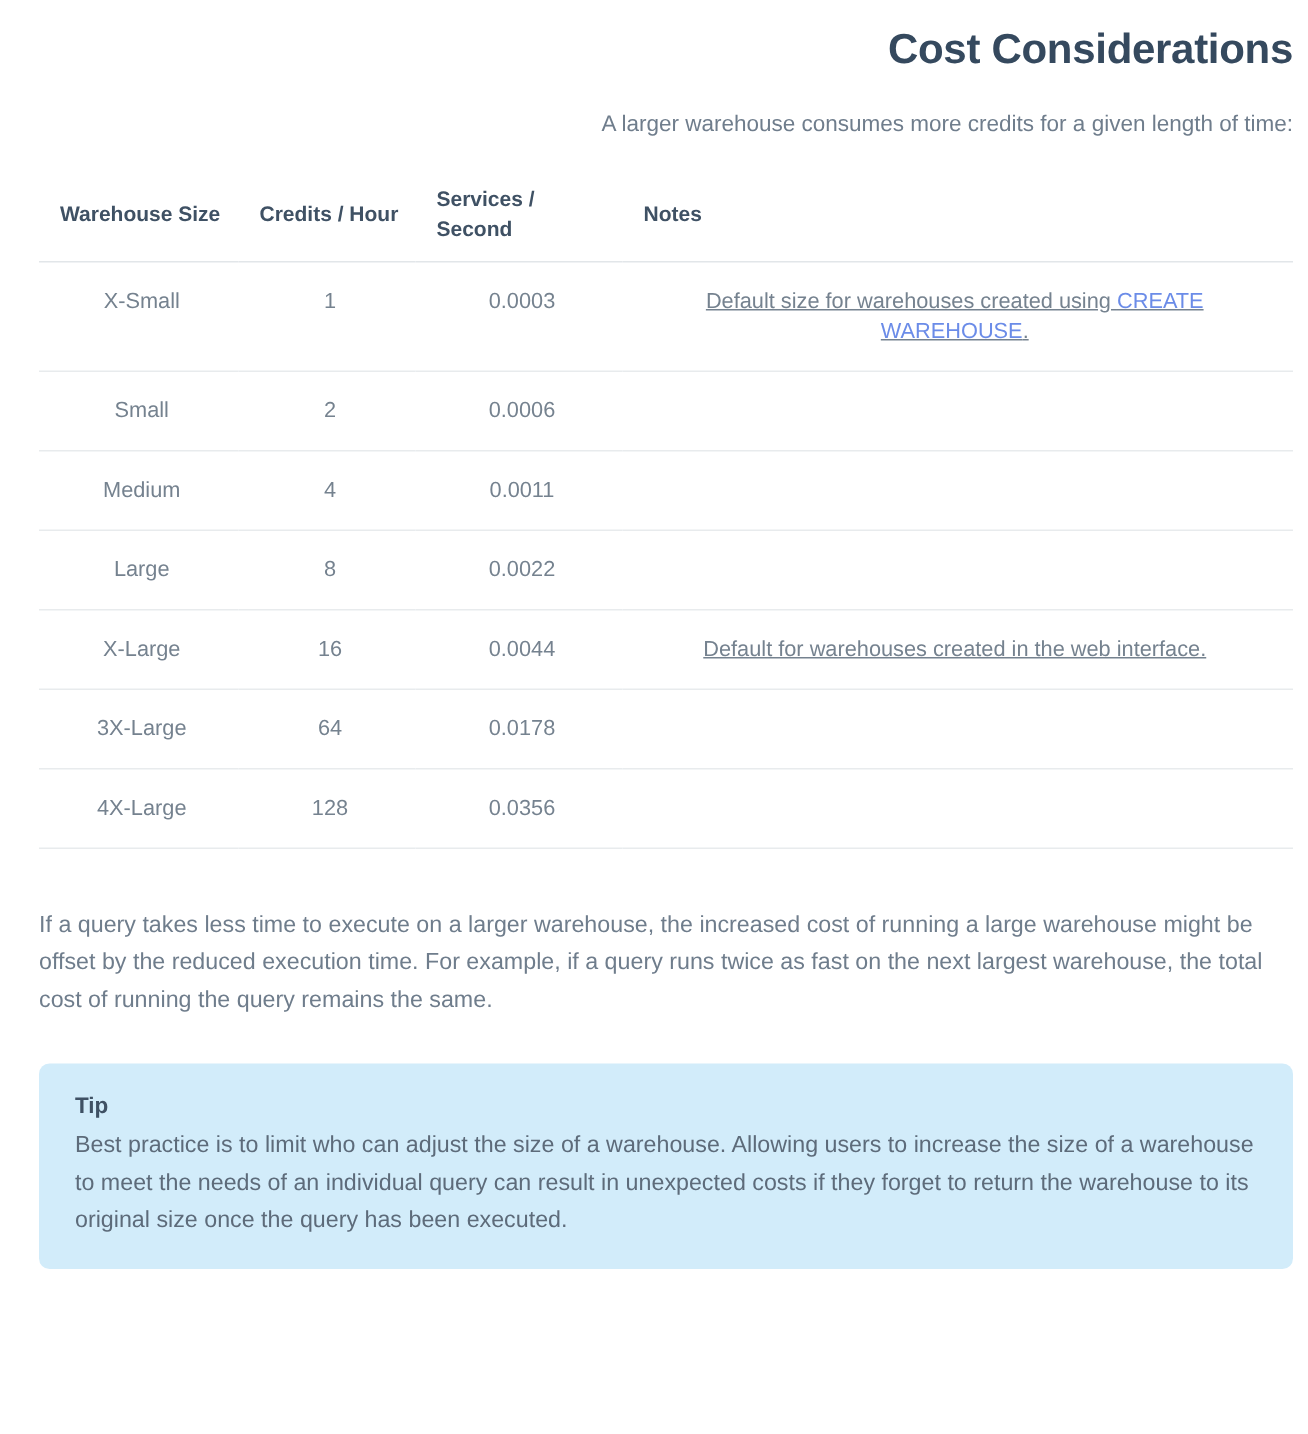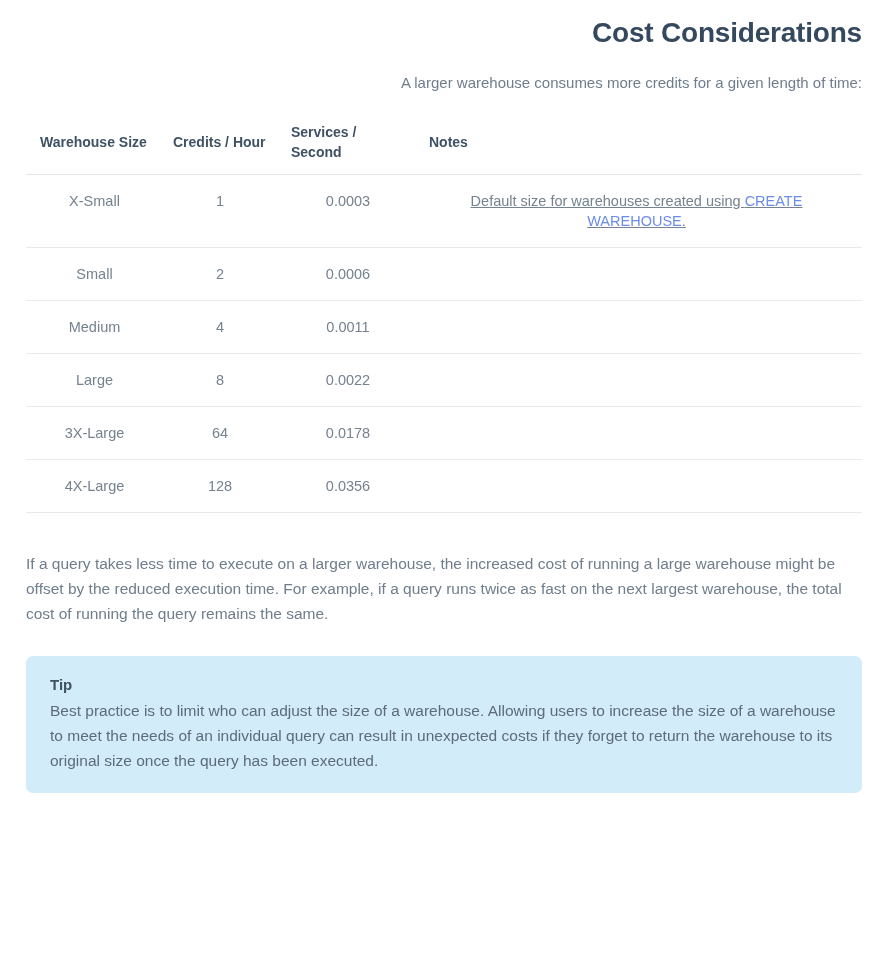--- a/index.html
+++ b/index.html
@@ -152,20 +152,26 @@
           <td>0.0011</td>
           <td class="notes-cell"></td>
         </tr>
         <tr>
           <td>Large</td>
           <td>8</td>
           <td>0.0022</td>
           <td class="notes-cell"></td>
         </tr>
         <tr>
+          <td>X-Large</td>
+          <td>16</td>
+          <td>0.0044</td>
+          <td class="notes-cell">Default for warehouses created in the web interface.</td>
+        </tr>
+        <tr>
           <td>3X-Large</td>
           <td>64</td>
           <td>0.0178</td>
           <td class="notes-cell"></td>
         </tr>
         <tr>
           <td>4X-Large</td>
           <td>128</td>
           <td>0.0356</td>
           <td class="notes-cell"></td>

